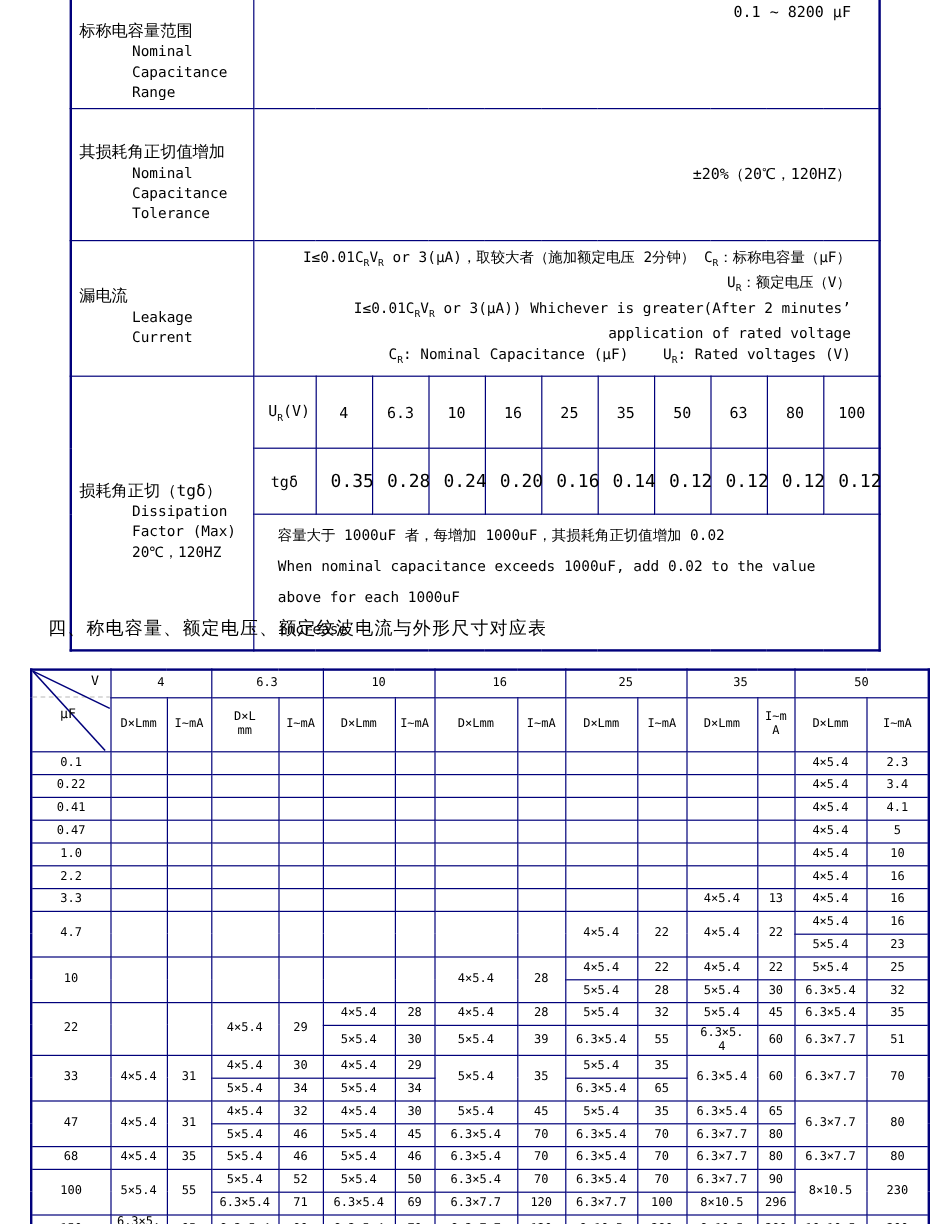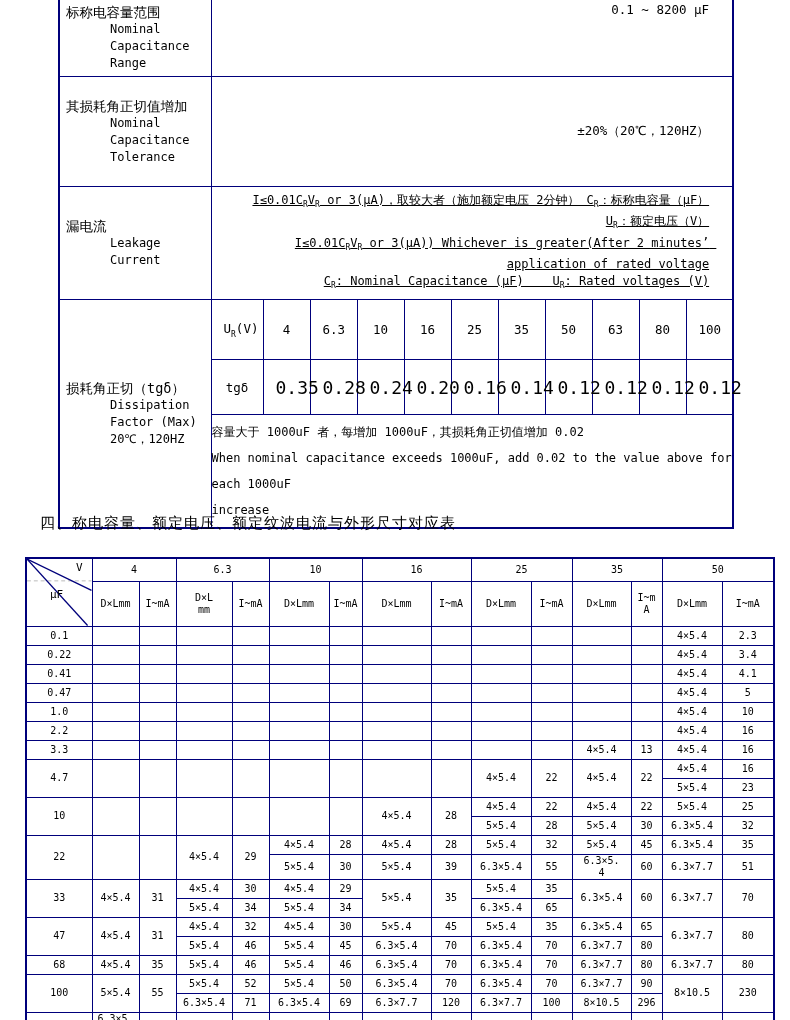--- a/index.html
+++ b/index.html
@@ -4,30 +4,30 @@
 <style>
   html,body{margin:0;padding:0;background:#fff;}
   body{width:790px;height:1020px;position:relative;overflow:hidden;
        font-family:"DejaVu Sans Mono","Liberation Mono",monospace;color:#000;}
   table{border-collapse:collapse;table-layout:fixed;}
   
   .spec-table{position:absolute;left:58px;top:0;width:675px;
               border:2px solid #00007b;border-top:none;}
   .spec-table td{border:1.5px solid #00007b;vertical-align:middle;}
   .spec-table tr.r1 td{border-top:none;vertical-align:top;}
-  .lbl{padding:4px 4px 4px 6px;}
+  .lbl{padding:18px 4px 4px 6px;}
   .lbl .zh{font-size:13.5px;line-height:17px;}
   .lbl .en{font-size:12px;line-height:17px;text-align:justify;text-align-last:left;margin-left:44px;}
   .val{padding:2px 23px;font-size:12.5px;text-align:right;}
   .h1{height:62px}.h2{height:110px}.h3{height:113px}.h4{height:60px}.h5{height:55px}.h6{height:78px}
-  .leak-line{font-size:12px;line-height:17px;white-space:pre-wrap;text-decoration:underline;}
+  .leak-line{font-size:12px;line-height:17px;white-space:pre-wrap;}
   .sub{font-size:8px;vertical-align:sub;}
   .tg-h{font-size:12.5px;text-align:center;padding:12px;}
-  .tg-v{font-size:18px;text-align:center;padding:12px;}
-  .note{padding:4px 0;vertical-align:top;}
+  .tg-v{font-size:15px;text-align:center;padding:12px;}
+  .note{padding:4px 20px;vertical-align:top;}
   .note-line{font-size:12px;line-height:26px;white-space:pre-wrap;}
   
   .section-title{position:absolute;left:40px;top:514px;font-size:15px;letter-spacing:1px;}
   
   .size-table{position:absolute;left:25px;top:557px;width:748px;border:2px solid #00007b;}
   .size-table th,.size-table td{border:1px solid #00007b;font-weight:normal;
       text-align:center;vertical-align:middle;padding:0 1px;white-space:pre-line;}
   .size-table th{font-size:10px;line-height:12px;}
   .size-table td{font-size:10px;height:18px;line-height:12px;}
   .gh{height:23px;font-size:11px;}

